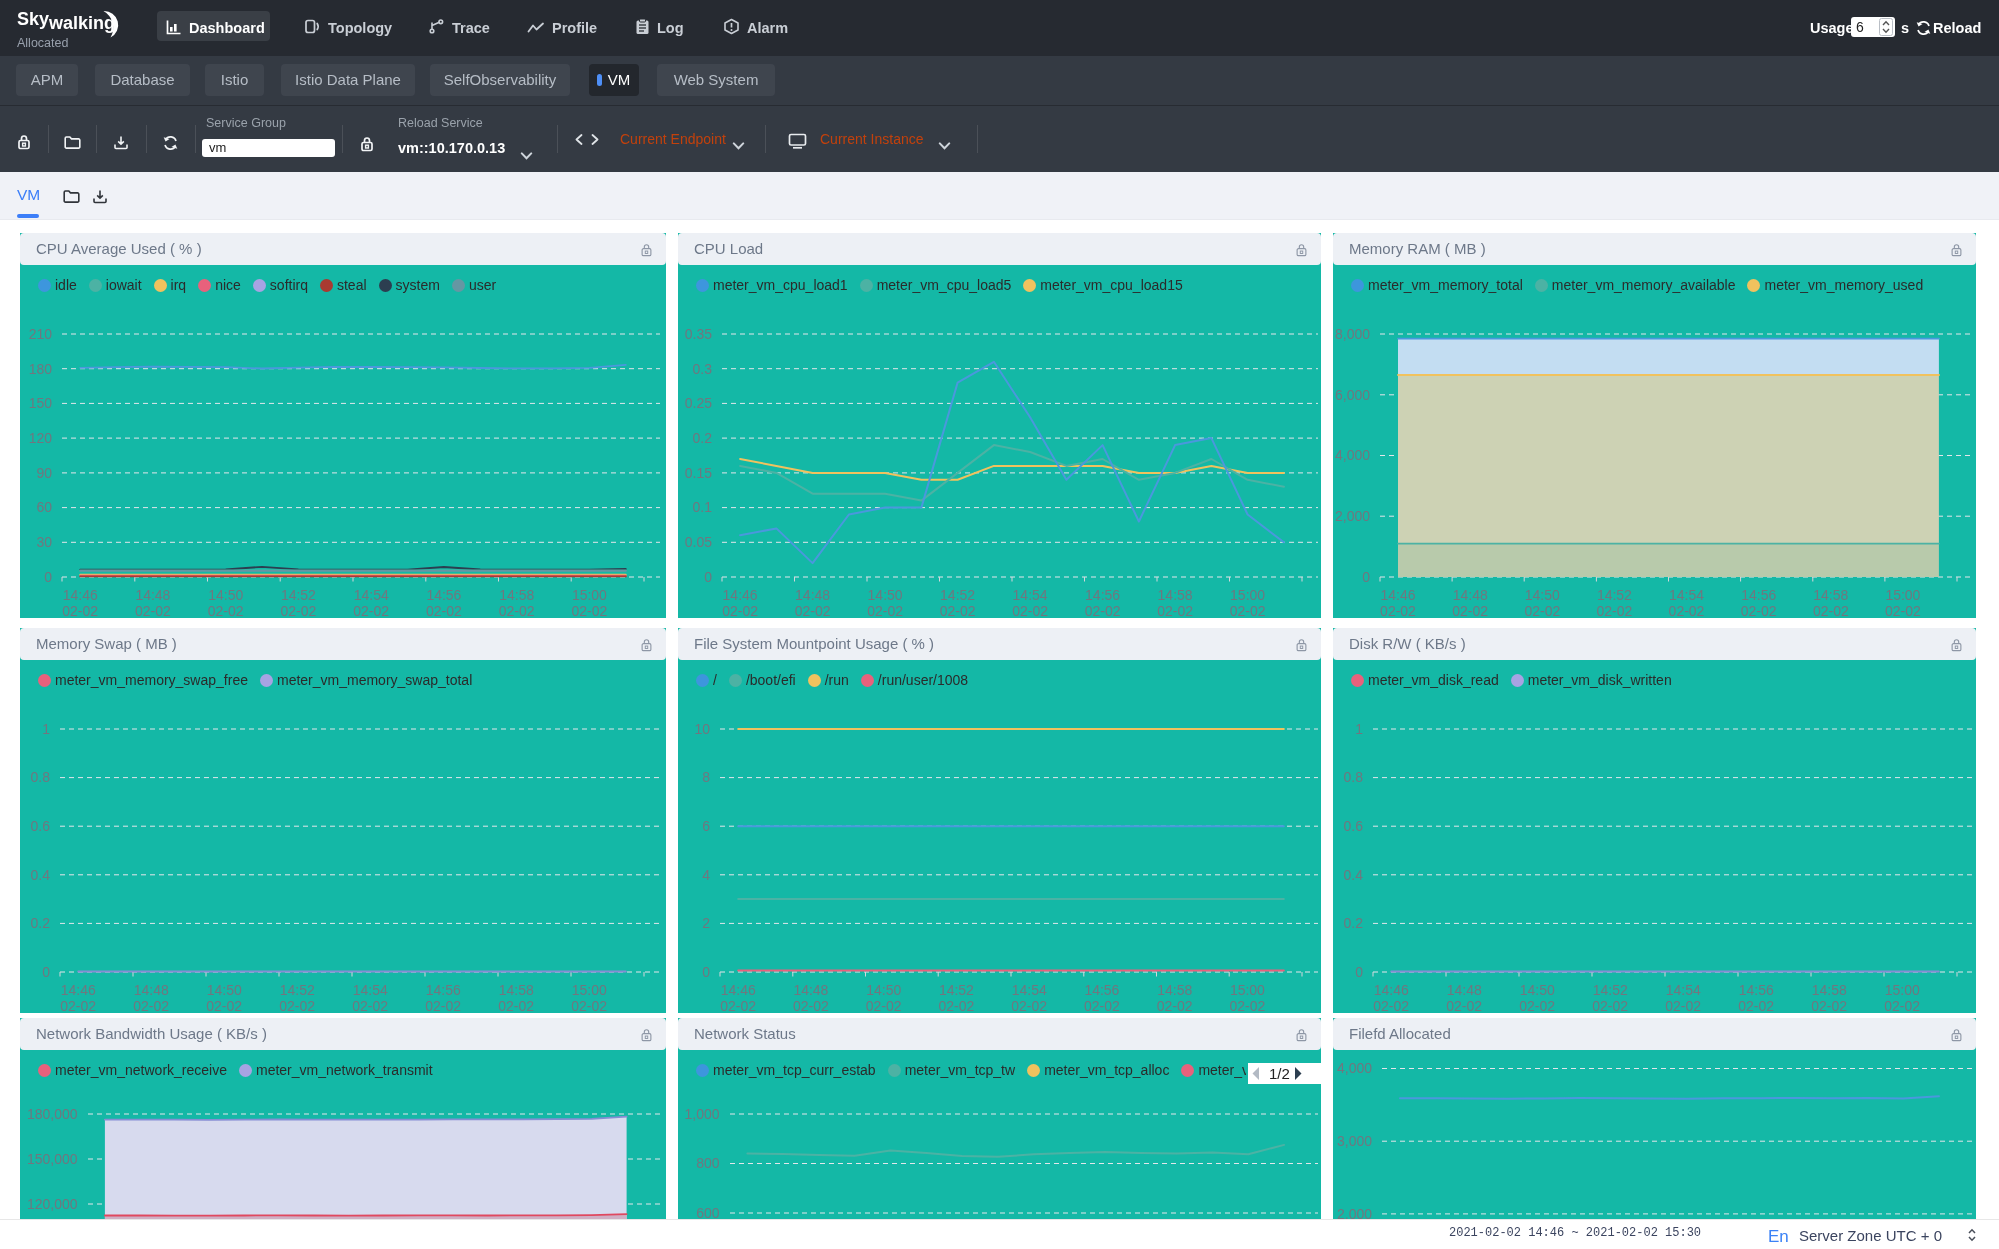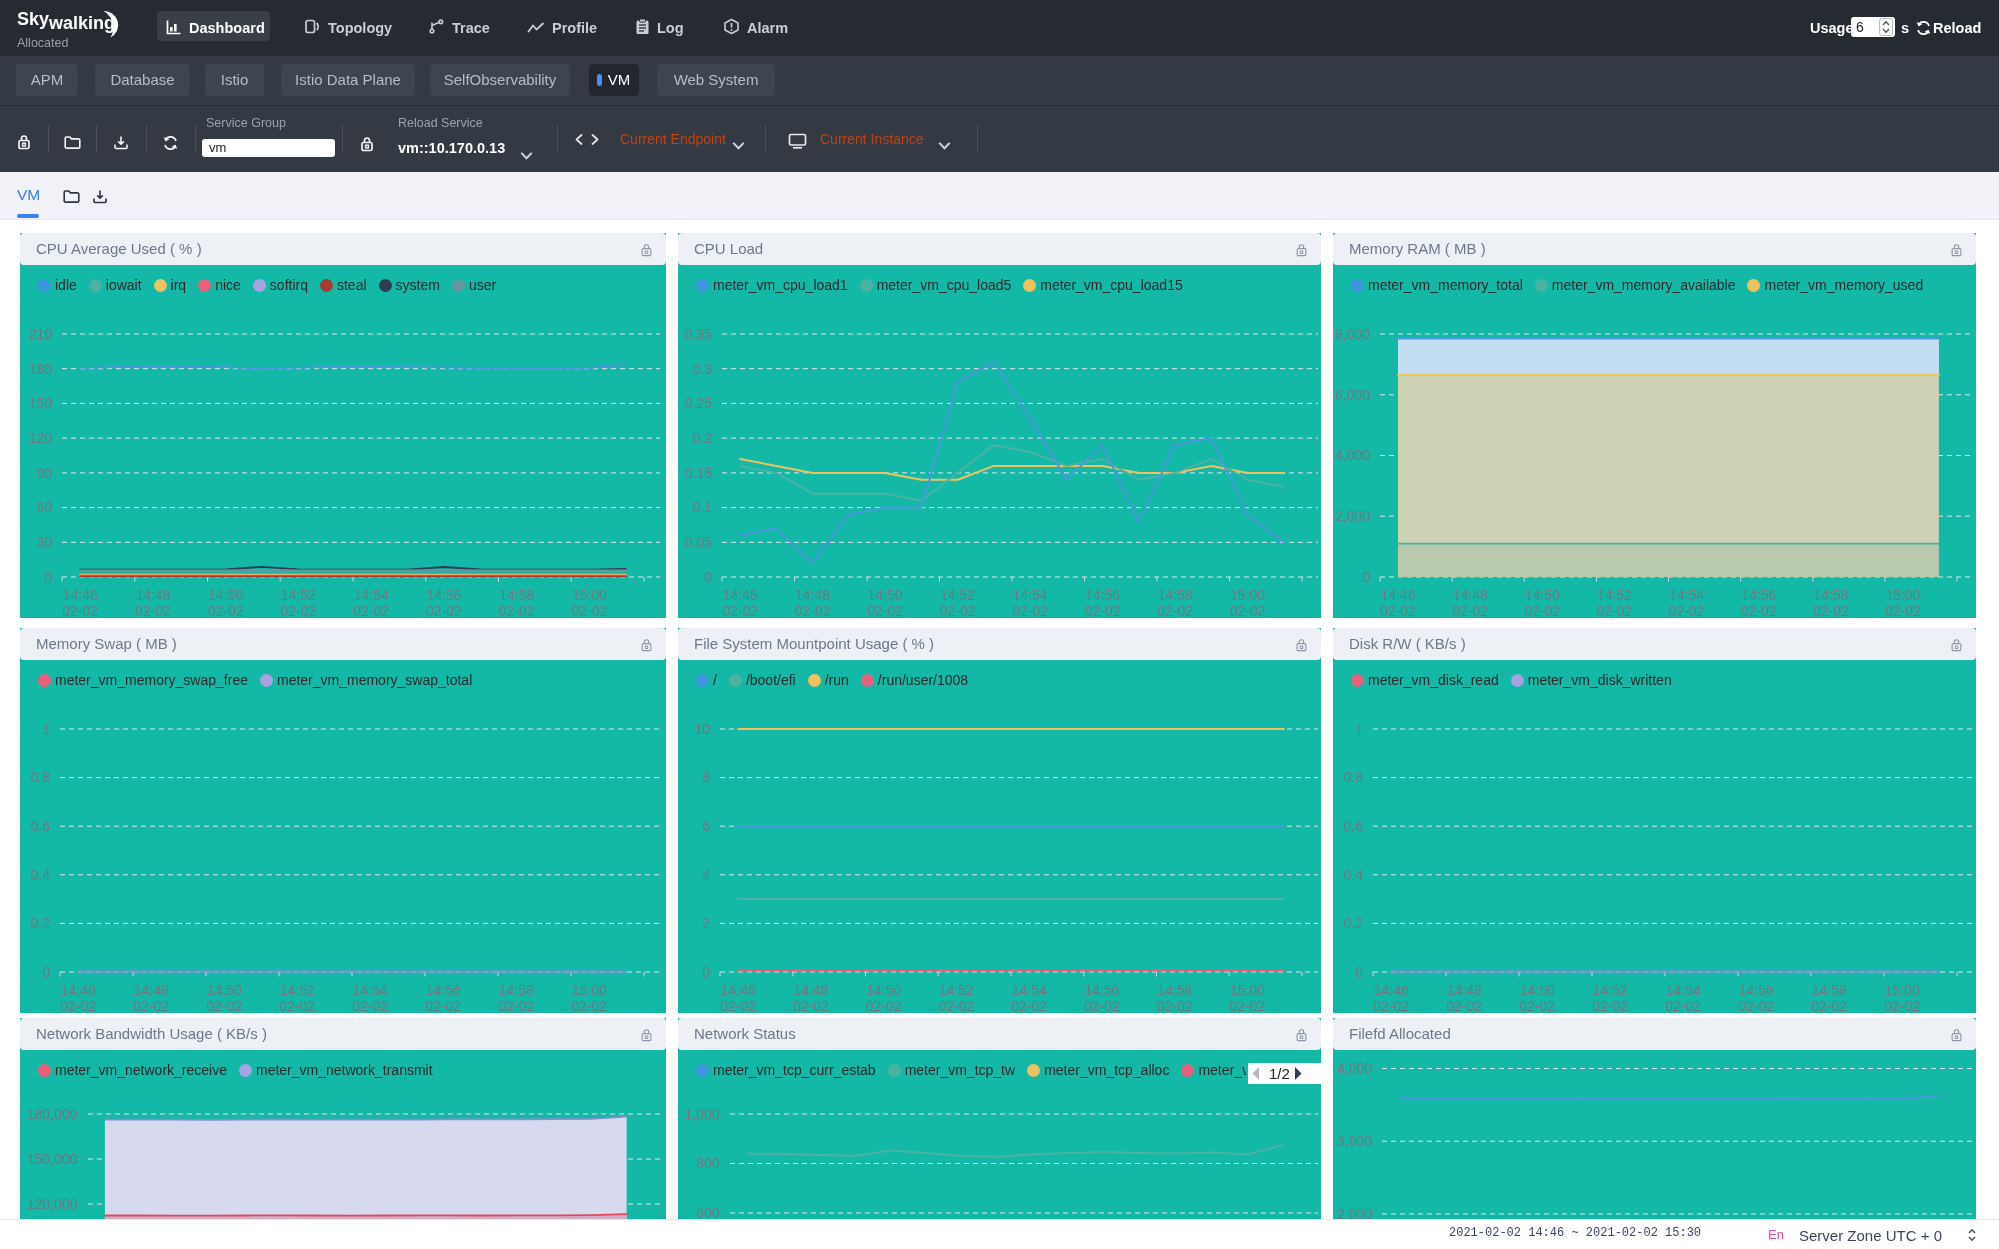--- a/index.html
+++ b/index.html
@@ -543,17 +543,17 @@
 <text x="39" y="23.3" text-anchor="end" font-size="14" fill="#70777f">4,000</text>
 <line x1="49" y1="91.2" x2="640" y2="91.2" stroke="#e3e6eb" stroke-dasharray="5 4"></line>
 <text x="39" y="96.0" text-anchor="end" font-size="14" fill="#70777f">3,000</text>
 <line x1="49" y1="163.9" x2="640" y2="163.9" stroke="#e3e6eb" stroke-dasharray="5 4"></line>
 <text x="39" y="168.7" text-anchor="end" font-size="14" fill="#70777f">2,000</text>
 <polyline points="67.0,48.2 102.9,48.3 138.8,48.5 174.8,48.7 210.7,48.4 246.7,48.0 282.6,48.3 318.5,48.5 354.5,48.7 390.4,48.3 426.3,48.2 462.3,47.9 498.2,48.2 534.2,47.9 570.1,48.5 606.0,46.3" fill="none" stroke="#4a98dd" stroke-width="2" stroke-linejoin="round" stroke-linecap="round"></polyline>
 </svg>
   </div>
 <div class="bar" style="top:1219px;height:30px;background:#fff;border-top:1px solid #e7e7e7;z-index:30"></div>
 <div class="abs" style="left:1449px;top:1226px;font-family:'Liberation Mono',monospace;font-size:12px;color:#3b445f;z-index:31">2021-02-02 14:46 ~ 2021-02-02 15:30</div>
-<div class="abs" style="left:1768px;top:1227px;font-size:13px;color:#ec4899;z-index:31">En</div>
+<div class="abs" style="left:1768px;top:1227px;font-size:17px;color:#3b82f6;z-index:31">En</div>
 <div class="abs" style="left:1799px;top:1227px;font-size:15px;color:#3b445f;z-index:31">Server Zone UTC + 0</div>
 <svg class="abs" style="left:1966px;top:1227px;z-index:31" width="12" height="16" viewBox="0 0 12 16">
     <path d="M3 6 L6 2.8 L9 6" fill="none" stroke="#4a4f5a" stroke-width="1.5"></path>
     <path d="M3 10 L6 13.2 L9 10" fill="none" stroke="#4a4f5a" stroke-width="1.5"></path>
   </svg>
 </body></html>

